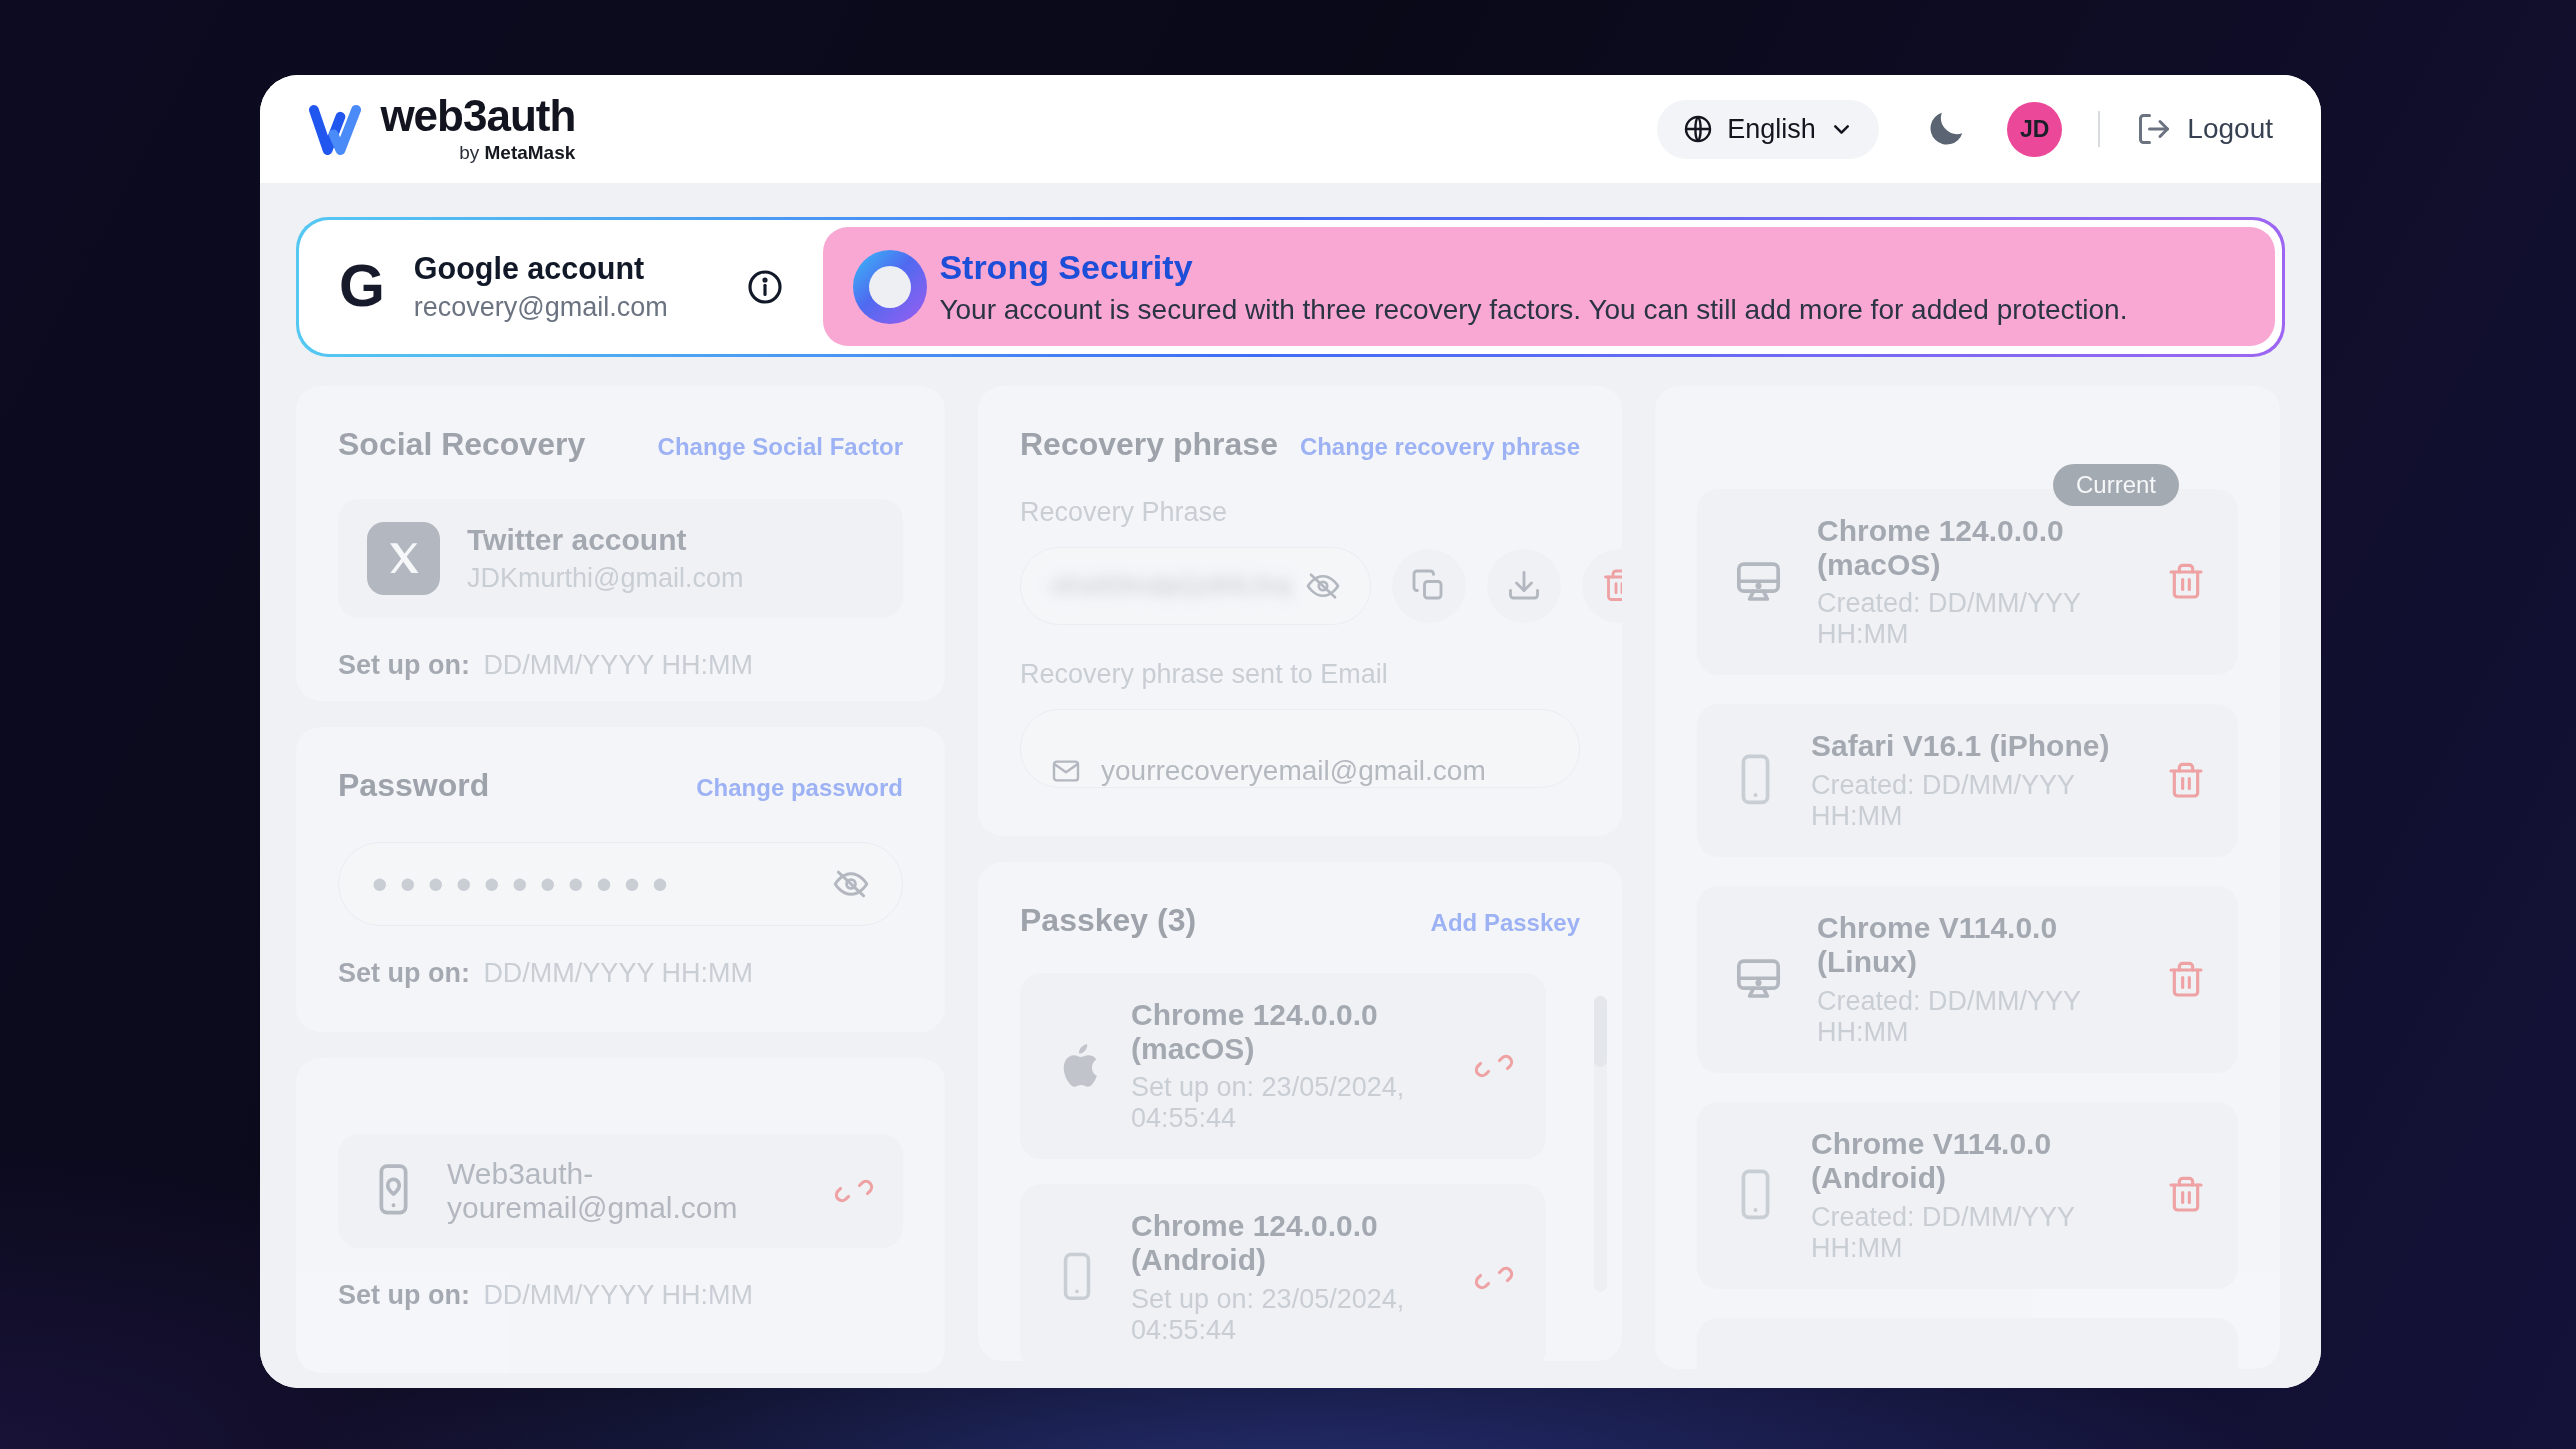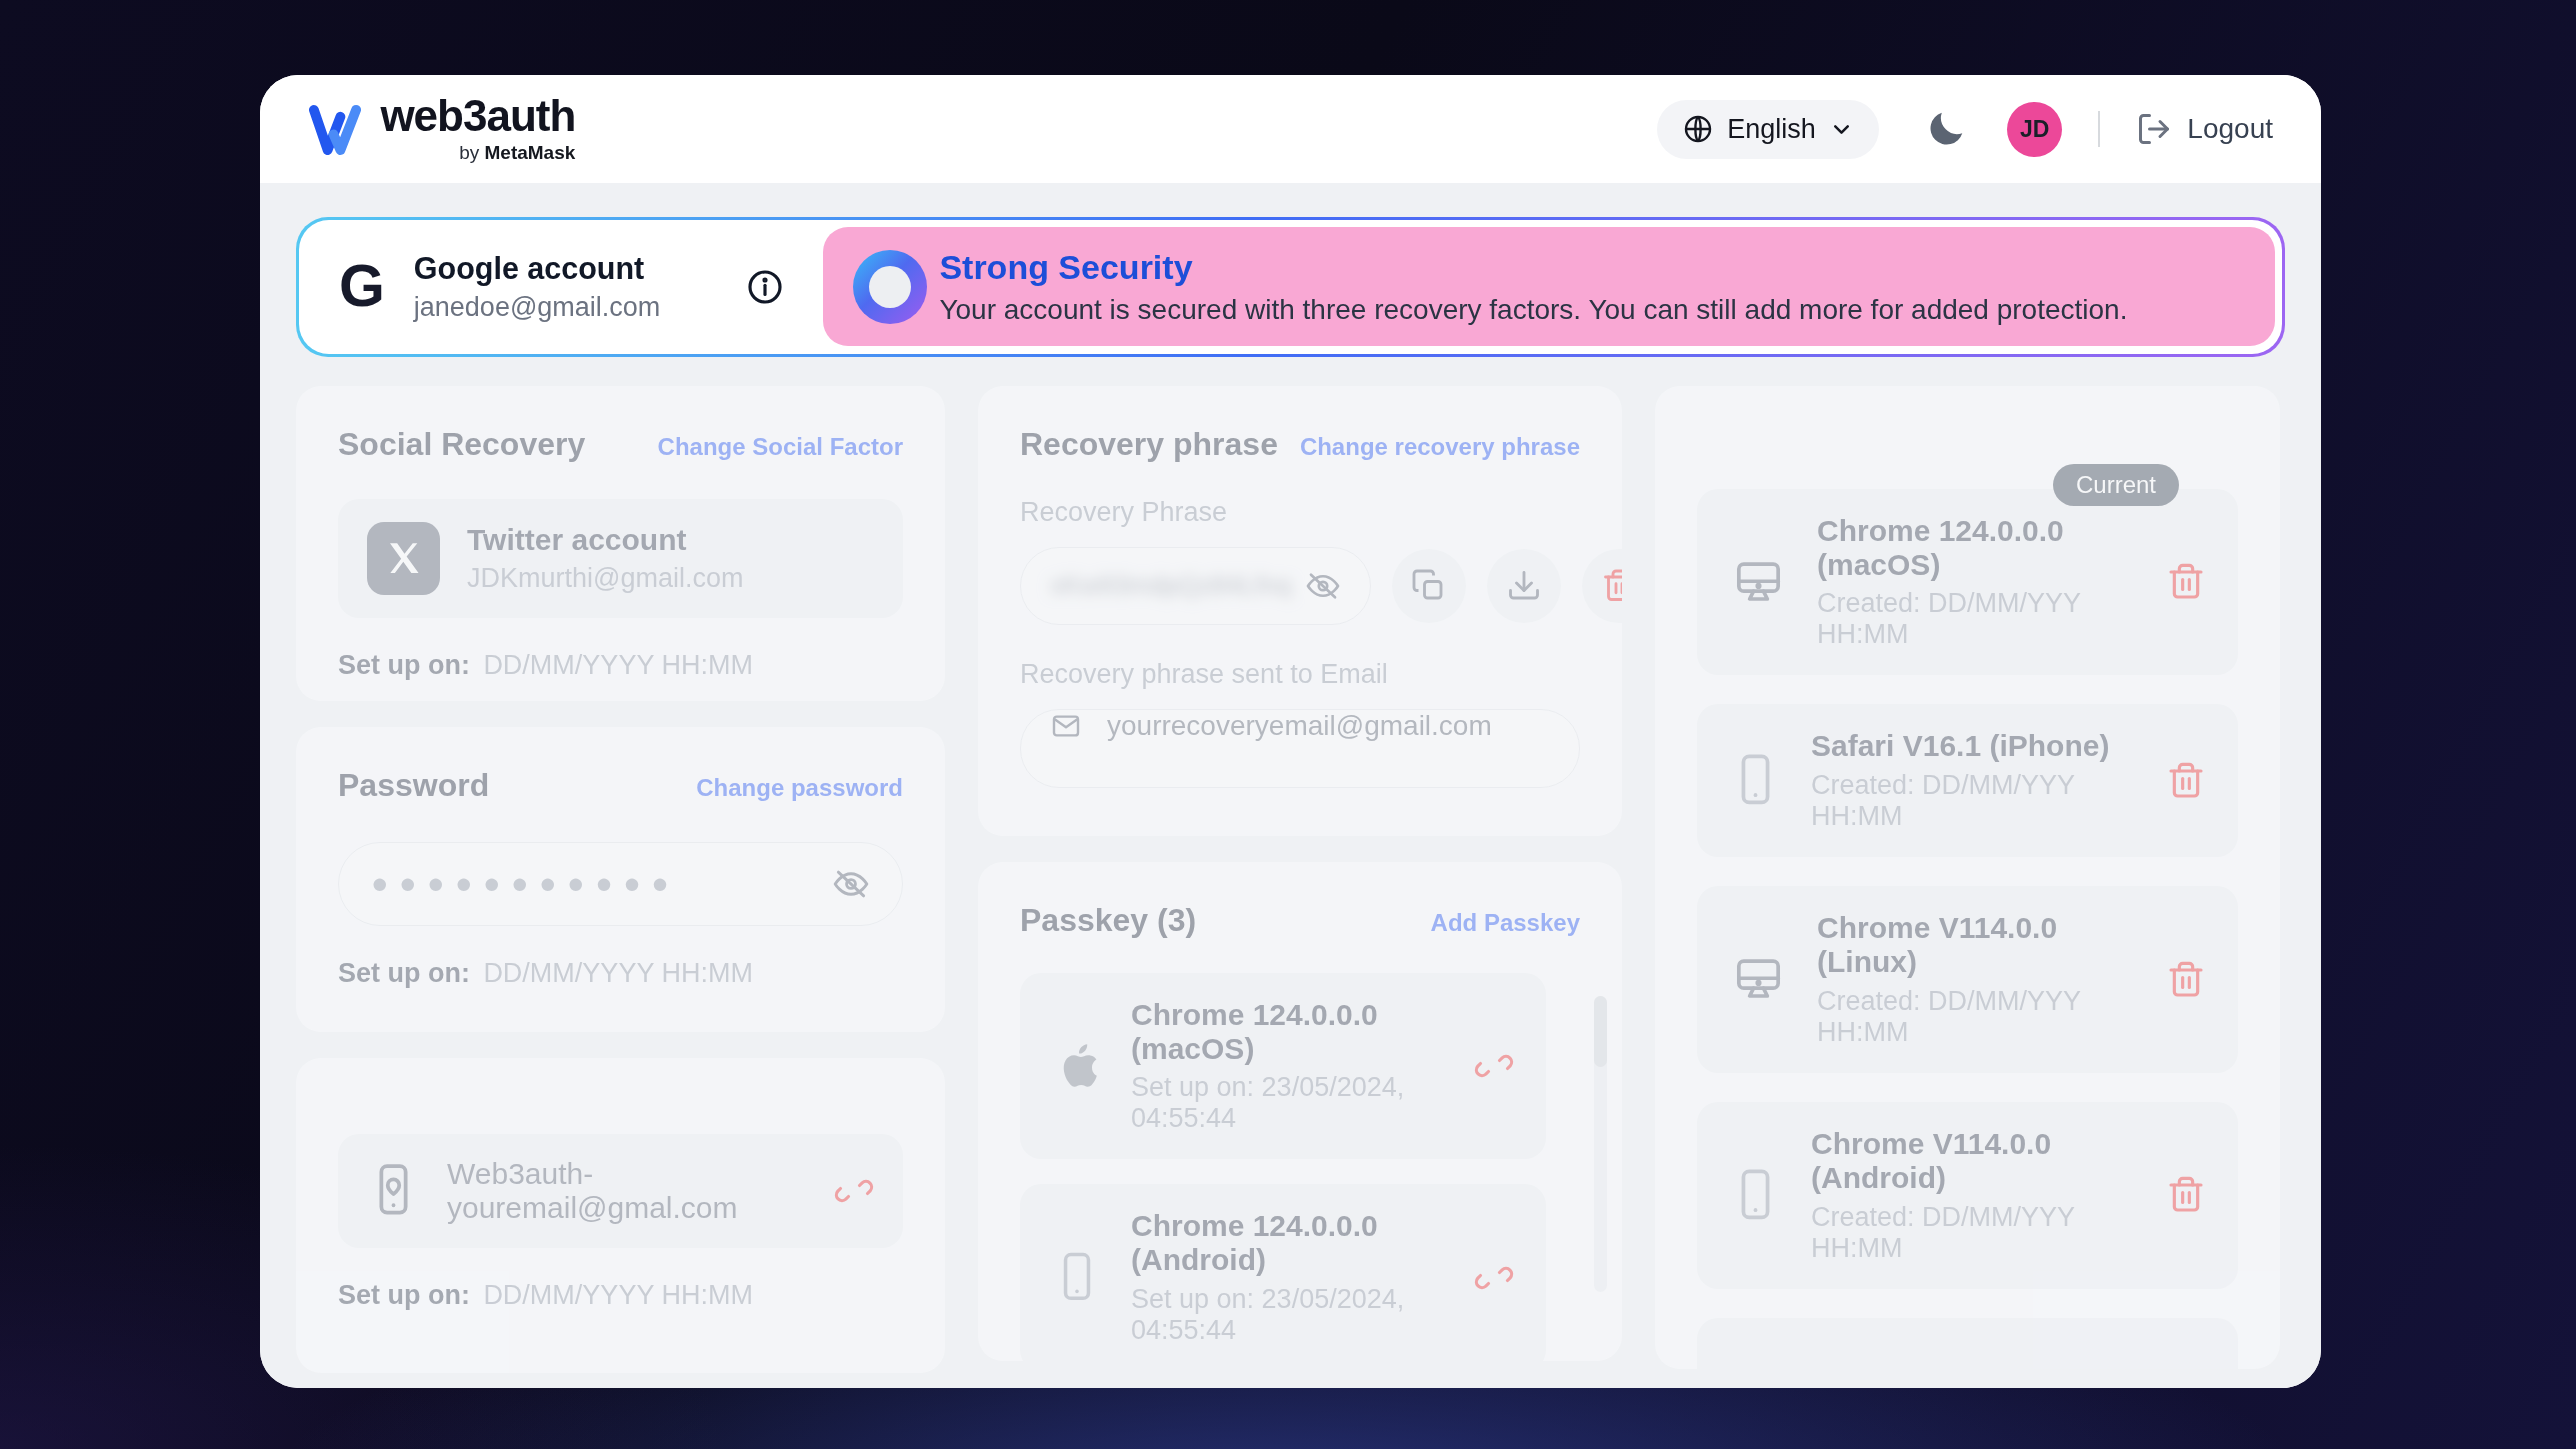--- a/index.html
+++ b/index.html
@@ -64,21 +64,21 @@
   .acct-mail { font-size:27px; color:#9ca3af; }
   .setup { margin-top:32px; font-size:27px; color:#9ca3af; }
   .setup b { font-weight:700; color:#4a5261; margin-right:13.4px; }
   .pill-input { margin-top:38px; height:84px; border-radius:42px; border:1.9px solid #e4e7eb; background:#fdfdfe; display:flex; align-items:center; padding:0 32px; }
   .dots { flex:1; font-size:29px; letter-spacing:10.5px; color:#9ca3af; }
   .small-label { margin-top:34px; font-size:27px; color:#9ca3af; }
   .rp-row { margin-top:19px; display:flex; align-items:center; gap:21px; }
   .rp-input { flex:0 0 296px; height:78px; border-radius:39px; border:1.9px solid #e6e8ec; background:#fdfdfe; display:flex; align-items:center; padding:0 29px; gap:13.4px; }
   .blurred { flex:1; font-size:26px; color:#8d939d; filter:blur(6.7px); white-space:nowrap; overflow:hidden; }
   .circle-btn { width:74px; height:74px; border-radius:50%; background:#f1f3f6; display:flex; align-items:center; justify-content:center; cursor:pointer; flex:0 0 auto; }
-  .mail-input { margin-top:19px; height:79px; border-radius:39px; border:1.9px solid #e6e8ec; background:#fdfdfe; display:flex; align-items:flex-start; padding:0 29px; gap:25px; font-size:28px; color:#6d7480; }
+  .mail-input { margin-top:19px; height:79px; border-radius:39px; border:1.9px solid #e6e8ec; background:#fdfdfe; display:flex; align-items:flex-end; padding:0 29px; gap:19px; font-size:28px; color:#6d7480; }
   .list { margin-top:34px; display:flex; flex-direction:column; gap:25px; }
   .item { background:#f0f2f5; border-radius:21px; padding:25px 32px; display:flex; align-items:center; gap:29px; position:relative; }
   .pk-item { min-height:130px; }
   .dev-item { min-height:143px; }
   .it-txt { display:flex; flex-direction:column; gap:6.7px; }
   .it-title { font-size:30px; font-weight:600; color:#4a5261; }
   .it-sub { font-size:27px; color:#9ca3af; }
   .it-action { margin-left:auto; cursor:pointer; }
   .badge { position:absolute; top:-25px; right:59px; height:42px; padding:0 23px; border-radius:21px; background:#4b5563; color:#fff; font-size:24px; display:flex; align-items:center; z-index:2; }
   .dev-list { margin-top:63px; display:flex; flex-direction:column; gap:29px; }
@@ -148,21 +148,21 @@
     </div>
 
     <div class="body">
 
       <div class="banner-b">
         <div class="banner">
           <div class="banner-left">
             <span class="g-glyph">G</span>
             <span class="bl-txt">
               <span class="bl-title">Google account</span>
-              <span class="bl-mail">janedoe@gmail.com</span>
+              <span class="bl-mail">recovery@gmail.com</span>
             </span>
             <span class="icon info-btn">
               <svg width="40" height="40" viewBox="0 0 24 24" fill="none" stroke="#111827" stroke-width="1.9" stroke-linecap="round">
                 <circle cx="12" cy="12" r="9"></circle>
                   <line x1="12" y1="11" x2="12" y2="16.5"></line>
                   <circle cx="12" cy="7.8" r="0.6" fill="#111827"></circle>
               </svg>
             </span>
           </div>
           <div class="banner-right">

